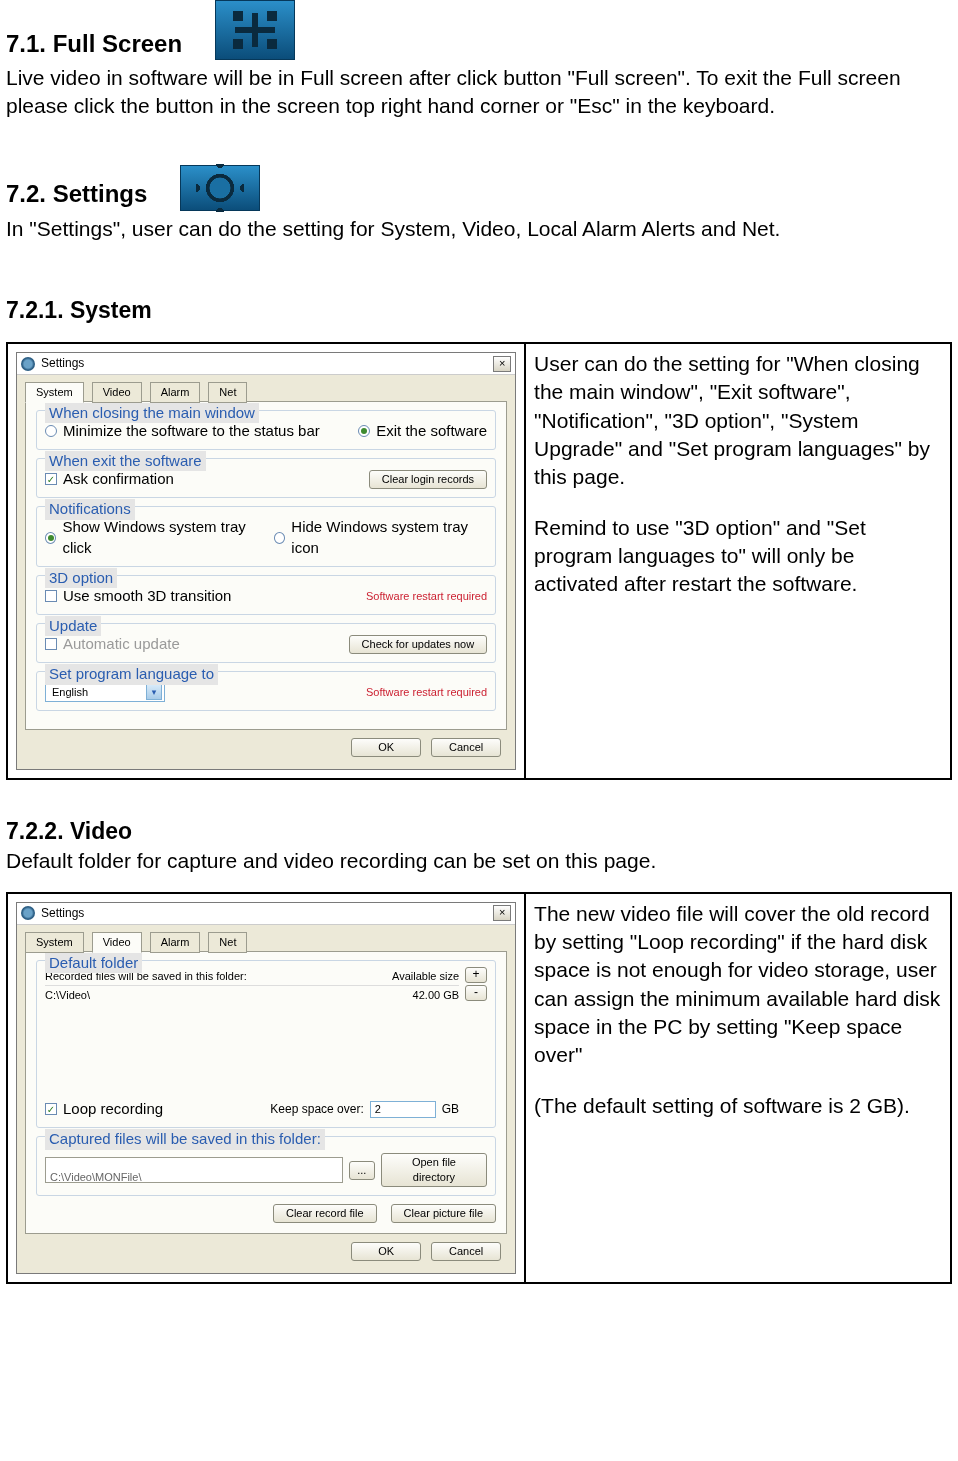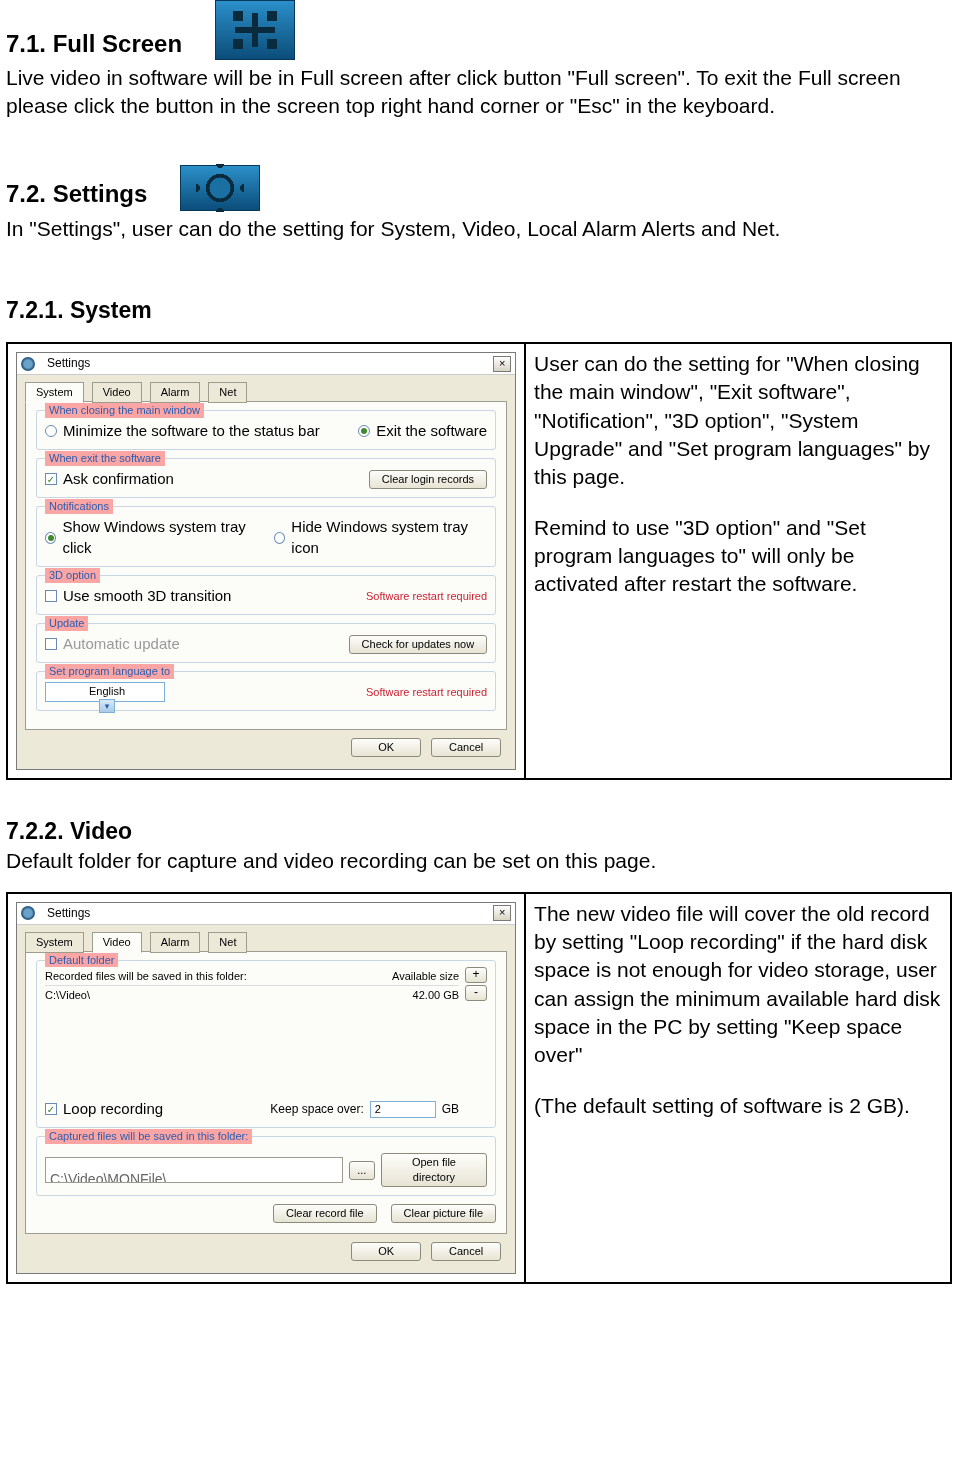--- a/index.html
+++ b/index.html
@@ -93,66 +93,66 @@
     border: 1px solid #7a7a7a;
     font-size: 12px;
     font-family: Tahoma, Arial, sans-serif;
     color: #000;
   }
   .dlg .titlebar {
     display: flex; align-items: center; justify-content: space-between;
     background: #fff; border-bottom: 1px solid #ccc;
     padding: 2px 4px; height: 22px;
   }
-  .dlg .title-left { display: flex; align-items: center; gap: 12px; }
+  .dlg .title-left { display: flex; align-items: center; gap: 6px; }
   .dlg .gearico {
     width: 14px; height: 14px; border-radius: 50%;
     background: radial-gradient(circle,#6aa2c8 40%,#2c5e84 60%);
   }
   .dlg .closebtn {
     width: 18px; height: 16px; border: 1px solid #7a7a7a;
     background: linear-gradient(#fefefe,#d8d4c4);
     font-size: 11px; line-height: 12px; text-align: center;
     font-family: Arial;
   }
   .dlg .body { padding: 6px 8px 8px 8px; }
   .tabs { display: flex; gap: 8px; margin-bottom: -1px; }
   .tab {
     padding: 2px 10px; border: 1px solid #9c9c8f;
     background: #ece9d8; font-size: 11px; position: relative; top: 1px;
   }
   .tab.active { background: #fcfcf8; border-bottom: 1px solid #fcfcf8; z-index: 2; }
   .panel { border: 1px solid #9c9c8f; background: #fcfcf8; padding: 8px 10px 10px 10px; }
   .grp { border: 1px solid #c9d6e4; border-radius: 3px; padding: 6px 8px 8px 8px; margin-bottom: 8px; position: relative; }
-  .grp-title { position: absolute; top: -8px; left: 8px; background: #fca5a5; padding: 0 4px; font-size: 11px; color: #2a5db0; }
+  .grp-title { position: absolute; top: -8px; left: 8px; background: #e5e5e5; padding: 0 4px; font-size: 15px; color: #2a5db0; }
   .row { display: flex; align-items: center; gap: 8px; margin-top: 4px; }
   .row.two { justify-content: space-between; }
   .radio, .check {
     display: inline-flex; align-items: center; gap: 6px; font-size: 15px;
   }
   .radio .dot { width: 12px; height: 12px; border: 1px solid #6a8bb3; border-radius: 50%; background: #fff; display: inline-flex; align-items:center; justify-content:center;}
   .radio.selected .dot::after { content:""; width:6px; height:6px; border-radius:50%; background:#3e8b2f; }
   .check .box { width: 12px; height:12px; border:1px solid #6a8bb3; background:#fff; display:inline-flex; align-items:center; justify-content:center; font-size:10px; color:#2f7d20;}
   .check.checked .box::after{content:"✓";}
   .btn {
     border: 1px solid #8b8b7c; border-radius: 3px;
     background: linear-gradient(#fdfdfb,#e7e4d4);
     padding: 1px 12px; font-size: 11px; min-width: 70px; text-align:center;
   }
   .select {
     display: inline-flex; align-items: center; justify-content: space-between;
     border: 1px solid #7eb0d6; background: #fff; padding: 1px 2px 1px 6px;
-    font-size: 11px; width: 120px; height: 20px; flex-direction: column;
+    font-size: 11px; width: 120px; height: 20px;
   }
   .select .arrow { width: 16px; height: 16px; background: linear-gradient(#d7eaf9,#a8cbe8); border: 1px solid #7eb0d6; display:flex; align-items:center; justify-content:center; font-size:9px; color:#2a5db0;}
   .warn { color: #c23; font-size: 11px; }
   .grey { color: #9a9a9a; }
   .btnrow { display:flex; justify-content:flex-end; gap:10px; padding: 8px 6px 4px 0; }
   .inputsmall { border:1px solid #7eb0d6; background:#fff; width:66px; height:17px; padding:0 4px; font-size:11px; }
-  .pathbox { border:1px solid #9c9c8f; background:#fff; width:330px; height:17px; padding:12px 4px; font-size:14px; color:#666; display:inline-block; overflow:hidden;}
+  .pathbox { border:1px solid #9c9c8f; background:#fff; width:330px; height:17px; padding:12px 4px; font-size:11px; color:#666; display:inline-block; overflow:hidden;}
   .folderhdr { display:flex; justify-content:space-between; font-size:11px; padding:2px 0;}
   .plusminus { display:flex; flex-direction:column; gap:2px;}
   .pmbtn { width:22px; height:16px; border:1px solid #8b8b7c; border-radius:3px; background:linear-gradient(#fdfdfb,#e7e4d4); font-size:12px; text-align:center; line-height:12px;}
   .foldertable { display:flex; justify-content:center; align-items:flex-start; }
   .foldertable .col1 { flex: 1; }
 </style>
 </head>
 <body>
 
 <div class="section-row">

